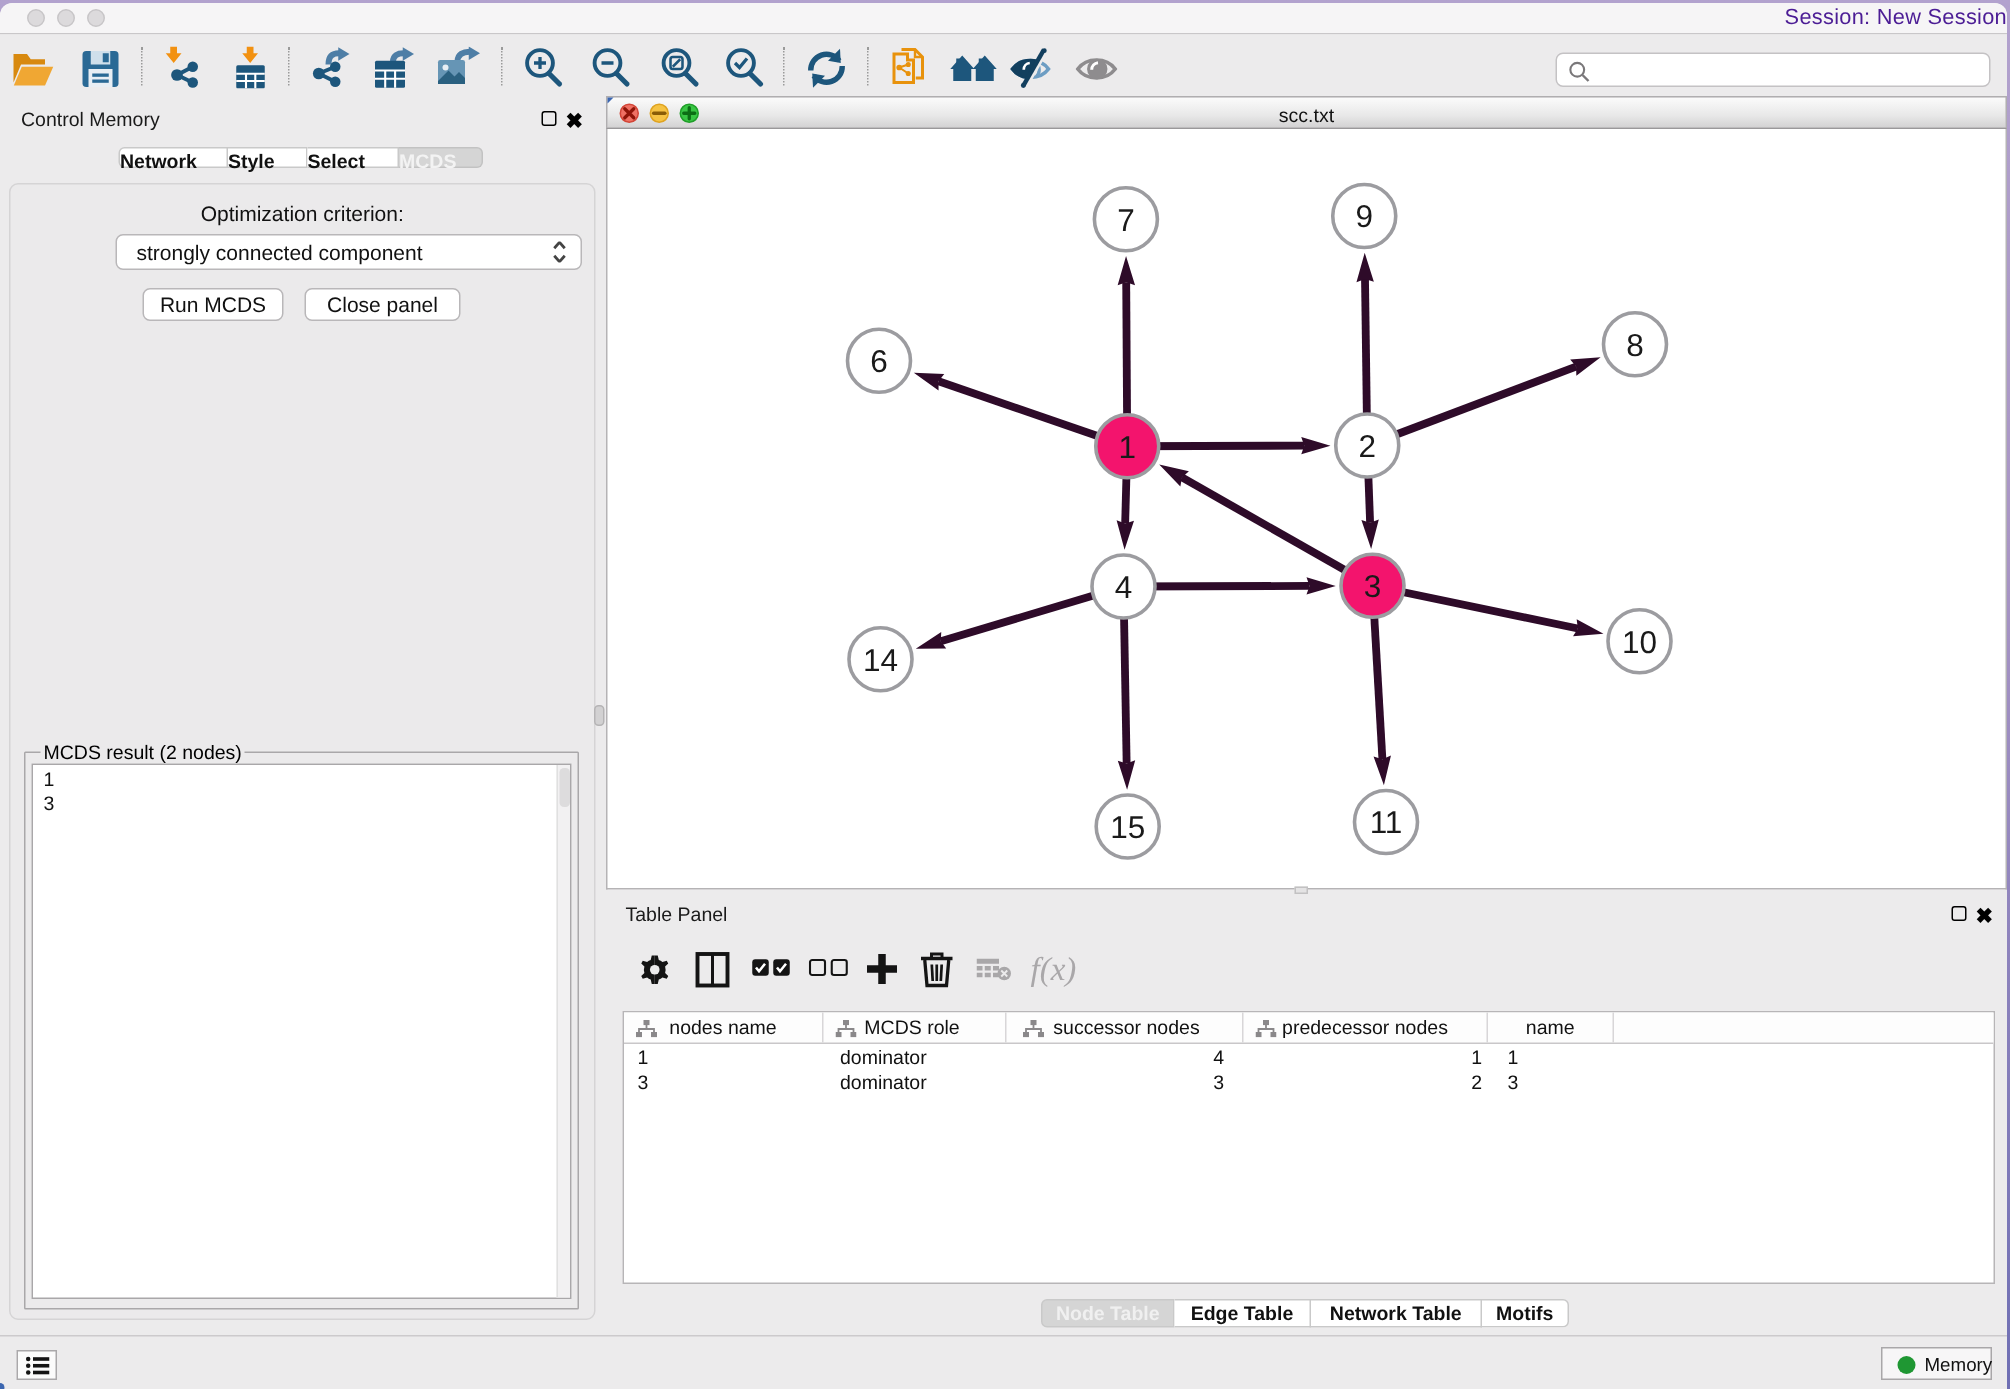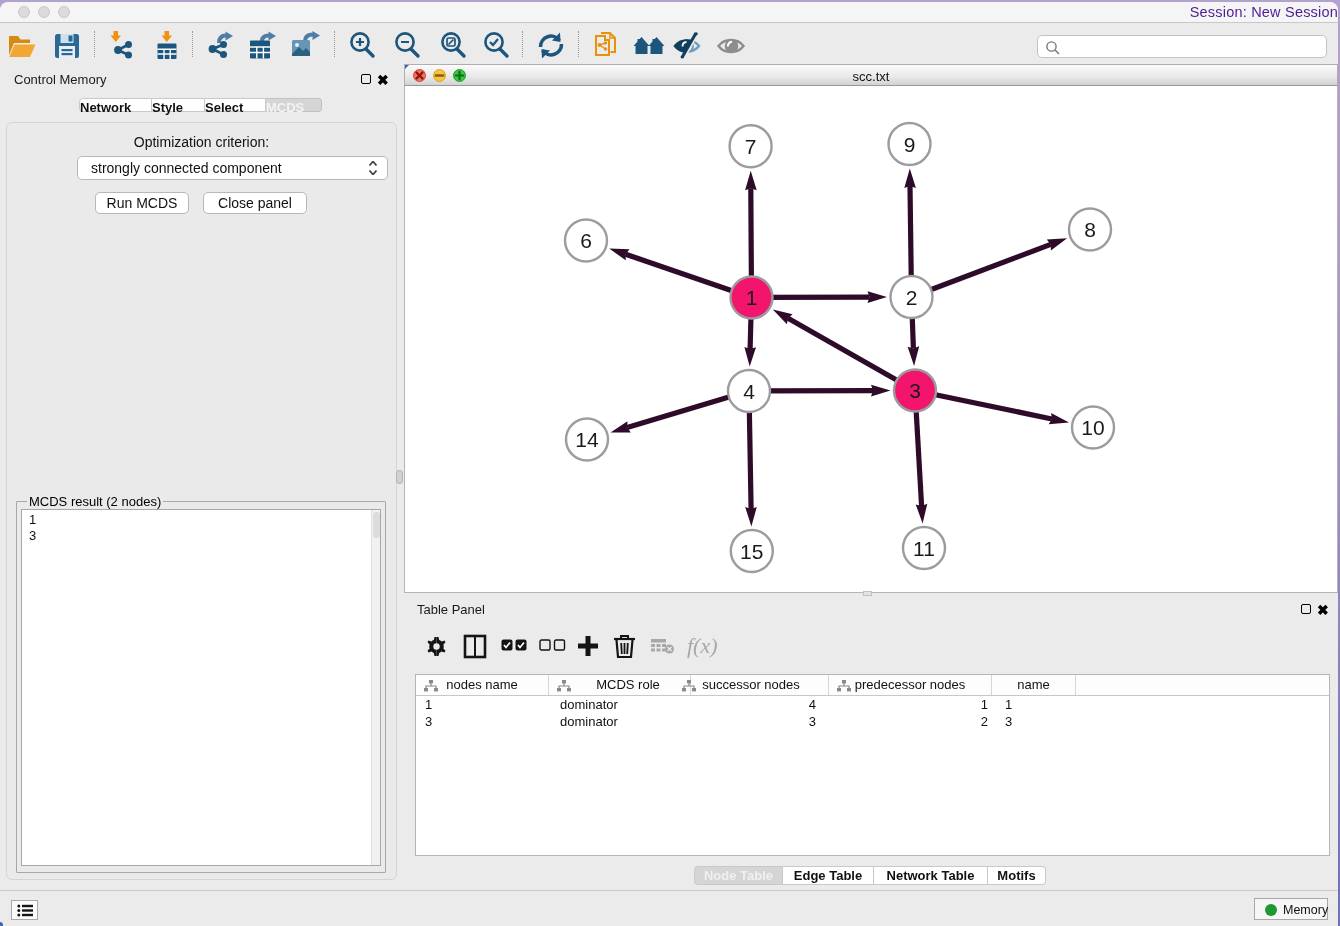--- a/index.html
+++ b/index.html
@@ -363,21 +363,21 @@
             <rect x="11" y="9.5" width="4" height="3"></rect>
           <circle cx="18.5" cy="10" r="4.5"></circle>
         </g>
         <path d="M16.5 8 L20.5 12 M20.5 8 L16.5 12" stroke="#ecebec" stroke-width="1.3"></path>
       </svg>
       <div style="position:absolute;left:272px;top:0px;font-family:'Liberation Serif',serif;font-style:italic;font-size:22px;color:#a9a7a9;">f(x)</div>
     </div>
     <div class="tablewrap" id="tablewrap">
       <div class="thead">
         <div class="th" style="left:0;width:133px;">nodes name</div>
-        <div class="th" style="left:150px;width:125px;">MCDS role</div>
+        <div class="th" style="left:130px;width:125px;">MCDS role</div>
         <div class="th" style="left:258px;width:155px;">successor nodes</div>
         <div class="th" style="left:413px;width:163px;">predecessor nodes</div>
         <div class="th" style="left:576px;width:84px;">name</div>
       </div>
       <svg class="hicon" style="left:8px;" width="14" height="12" viewBox="0 0 14 12">
           <g fill="#8a888a">
             <rect x="5" y="0" width="4" height="3.4"></rect>
             <rect x="0" y="8" width="4" height="3.4"></rect>
             <rect x="10" y="8" width="4" height="3.4"></rect>
             <path d="M7 3 L7 6 M2 8 L2 6 L12 6 L12 8" stroke="#8a888a" stroke-width="1.2" fill="none"></path>

